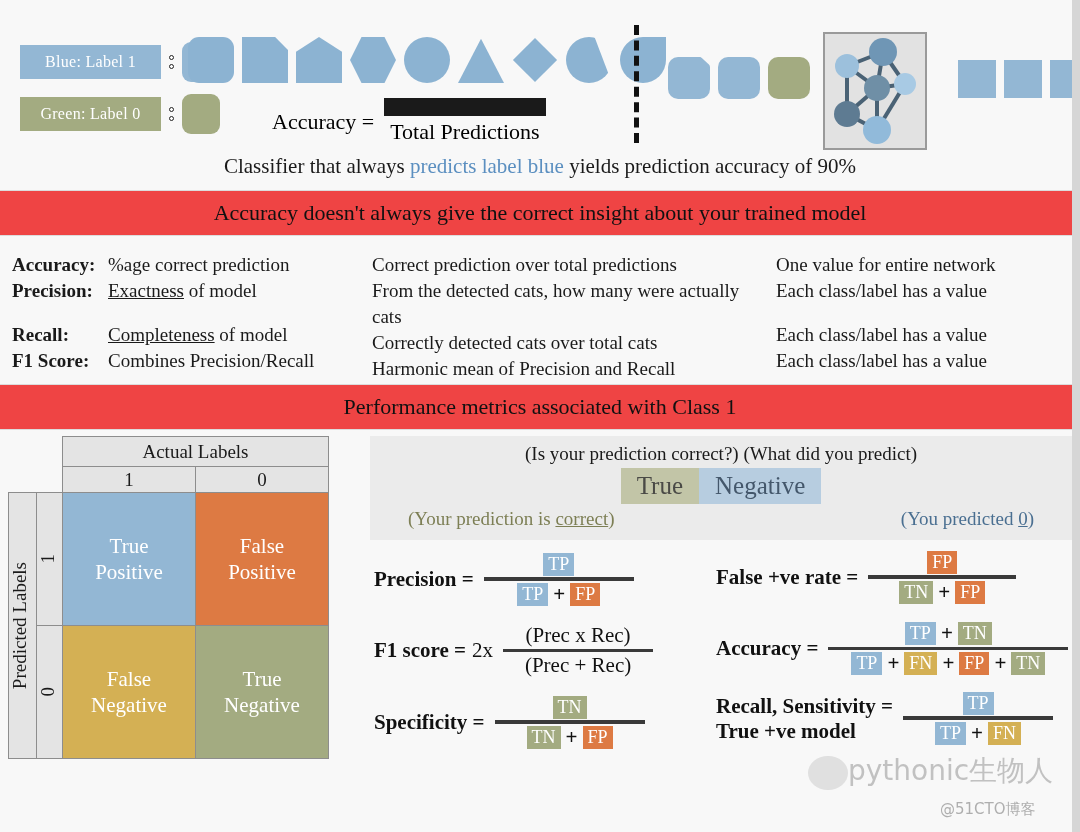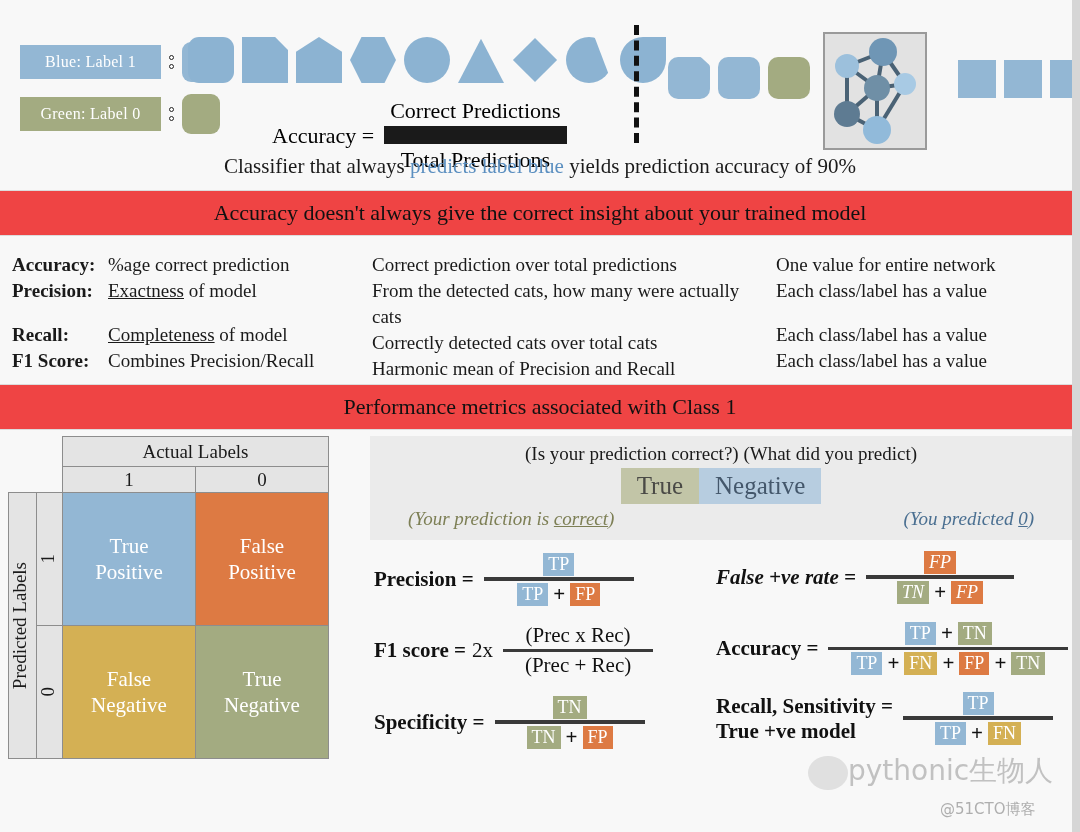--- a/index.html
+++ b/index.html
@@ -102,21 +102,21 @@
   .c-tn { background: #a3ab81; }
 
   .explain { position: absolute; left: 370px; top: 6px; width: 702px; height: 104px;
              background: #ebebeb; }
   .ex-q { text-align: center; font-size: 19px; padding-top: 7px; color: #1a1a1a; }
   .ex-words { display: flex; justify-content: center; margin-top: 3px; }
   .ex-words span { font-size: 25px; padding: 4px 16px; color: #4a4a46; }
   .w-true { background: #c2c5a7; }
   .w-neg { background: #b7cde0; color: #44576b !important; }
   .ex-bottom { display: flex; justify-content: space-between;
-               padding: 0 38px; margin-top: 4px; font-size: 19px; font-style: italic; }
+               padding: 0 38px; margin-top: 4px; font-size: 19px; }
   .lft { color: #7d7f55; }
   .rgt { color: #4a6f91; }
 
   .fcol-l { position: absolute; left: 374px; top: 122px; width: 330px; }
   .fcol-r { position: absolute; left: 716px; top: 120px; width: 364px; }
 
   .formula { display: flex; align-items: center; font-size: 21px;
              font-weight: bold; color: #111; }
   .formula .lbl { white-space: nowrap; }
   .mfrac { display: inline-flex; flex-direction: column; align-items: center;
@@ -214,21 +214,20 @@
 
     <div class="grp3">
       <div class="sq"></div>
       <div class="sq"></div>
       <div class="sq"></div>
     </div>
 
     <div class="accuracy-eq">
       <span>Accuracy =</span>
       <span class="frac">
-        <span class="num">Correct Predictions</span>
         <span class="bar"></span>
         <span class="den">Total Predictions</span>
       </span>
     </div>
 
     <div class="caption1">
       <span>Classifier that always </span><span class="hl">predicts label blue</span><span> yields prediction accuracy of 90%</span>
     </div>
   </div>
 
@@ -375,21 +374,21 @@
             <span class="tag t-tn">TN</span>
             <span class="plus">+</span>
             <span class="tag t-fp">FP</span>
           </span>
         </span>
       </div>
     </div>
 
     <div class="fcol-r">
 
-      <div class="formula" style="margin-bottom:14px;font-style:italic;">
+      <div class="formula" style="margin-bottom:14px;">
         <span class="lbl">False +ve rate =</span>
         <span class="mfrac">
           <span class="mnum">
             <span class="tag t-fp">FP</span>
           </span>
           <span class="mbar" style="min-width:148px;"></span>
           <span class="mden">
             <span class="tag t-tn">TN</span>
             <span class="plus">+</span>
             <span class="tag t-fp">FP</span>

